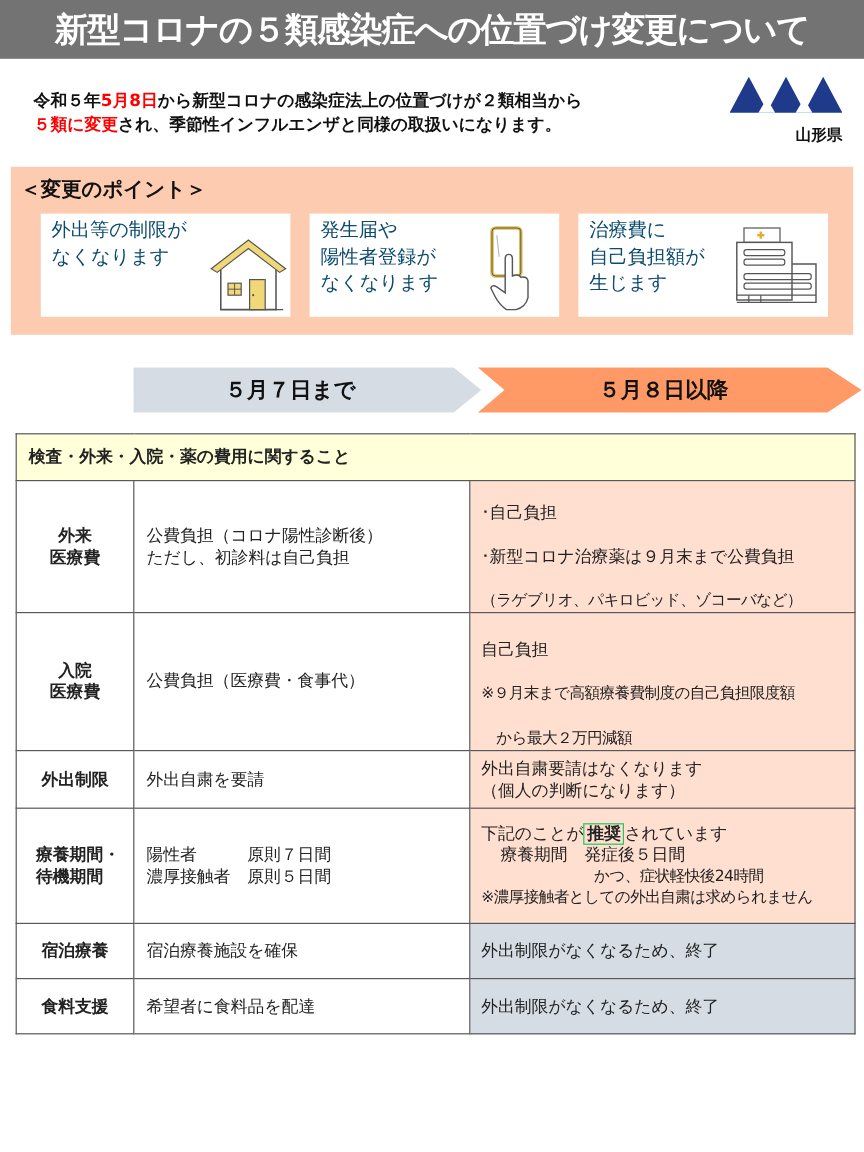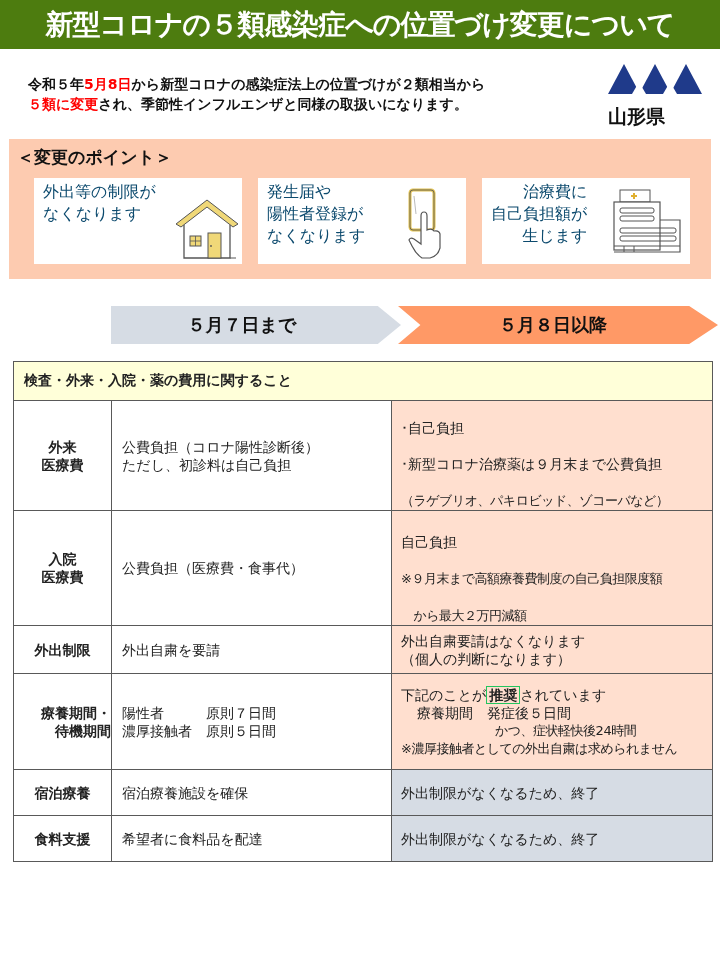--- a/index.html
+++ b/index.html
@@ -1,36 +1,36 @@
 <!DOCTYPE html>
 <html><head>
 <meta charset="utf-8">
 <style>
   * { box-sizing: border-box; margin: 0; padding: 0; }
   html, body { width: 720px; height: 960px; background: #ffffff; overflow: hidden; }
   body { position: relative; font-family: "DejaVu Sans", "Liberation Sans", sans-serif; color: #111; }
 
   .title-bar {
     position: absolute; left: 0; top: 0; width: 720px; height: 49px;
-    background: #4d7c0f; color: #fff;
+    background: #737373; color: #fff;
     display: flex; align-items: center; justify-content: center;
     font-size: 28px; font-weight: bold; letter-spacing: -1px; white-space: nowrap;
   }
 
   .intro {
     position: absolute; left: 28px; top: 74px; width: 560px;
     font-size: 14px; font-weight: bold; line-height: 20px; color: #111;
   }
   .intro .red { color: #ff0000; }
 
   .logo { position: absolute; left: 608px; top: 60px; width: 94px; height: 66px; }
   .logo svg { display: block; }
   .logo-text {
-    position: absolute; left: 0; top: 44px; width: 94px; text-align: left;
-    font-size: 19px; font-weight: bold; color: #111;
+    position: absolute; left: 0; top: 44px; width: 94px; text-align: right;
+    font-size: 13px; font-weight: bold; color: #111;
   }
 
   .points {
     position: absolute; left: 9px; top: 139px; width: 702px; height: 140px;
     background: #fdcbb0;
   }
   .points-title {
     position: absolute; left: 8px; top: 7px; font-size: 17px; font-weight: bold; color: #111;
   }
   .point-card {
@@ -120,21 +120,21 @@
     <div class="ico" style="left:146px;top:4px;">
       <svg width="40" height="80" viewBox="0 0 40 80">
         <rect x="6" y="8" width="24" height="40" rx="3" fill="#fff" stroke="#e0c050" stroke-width="3"></rect>
         <rect x="6" y="8" width="24" height="40" rx="3" fill="none" stroke="#555" stroke-width="0.8"></rect>
         <line x1="10" y1="14" x2="12" y2="32" stroke="#bbb" stroke-width="1"></line>
         <path d="M17,62 L17,34 Q17,30 20,30 Q23,30 23,34 L23,48 Q28,46 30,49 Q35,48 36,52 L36,66 Q34,74 26,76 L18,76 Q12,72 8,64 L5,58 Q6,55 10,57 L17,62 Z" fill="#fff" stroke="#555" stroke-width="1.2"></path>
       </svg>
     </div>
   </div>
 
-  <div class="point-card" style="left:473px;width:208px;text-align:right;">
+  <div class="point-card" style="left:473px;width:208px;">
     <div class="txt">治療費に
 自己負担額が
 生じます</div>
     <div class="ico" style="left:130px;top:8px;">
       <svg width="72" height="72" viewBox="0 0 72 72">
         <rect x="8" y="4" width="30" height="12" fill="#fff" stroke="#555" stroke-width="1"></rect>
         <polygon points="21,7 23,7 23,9 25,9 25,11 23,11 23,13 21,13 21,11 19,11 19,9 21,9" fill="#e0b030"></polygon>
         <rect x="2" y="16" width="46" height="48" fill="#fff" stroke="#555" stroke-width="1.2"></rect>
         <path d="M48,34 L68,34 L68,66 L2,66" fill="none" stroke="#555" stroke-width="1.2"></path>
         <rect x="8" y="22" width="34" height="5" rx="2" fill="none" stroke="#555" stroke-width="1"></rect>
@@ -187,21 +187,21 @@
       <span class="small">　から最大２万円減額</span>
     </td>
   </tr>
   <tr style="height:48px">
     <td class="label">外出制限</td>
     <td class="before">外出自粛を要請</td>
     <td class="after peach">外出自粛要請はなくなります
 （個人の判断になります）</td>
   </tr>
   <tr style="height:96px">
-    <td class="label" style="white-space:pre-line;text-align:right;padding-left:16px">療養期間・
+    <td class="label" style="white-space:pre-line;text-align:left;padding-left:16px">療養期間・
 待機期間</td>
     <td class="before">陽性者　　　原則７日間
 濃厚接触者　原則５日間</td>
     <td class="after peach" style="white-space:normal">
       <span>下記のことが</span><span class="boxed">推奨</span><span>されています</span>
       <span class="indent1">療養期間　発症後５日間</span>
       <span class="indent2 small">かつ、症状軽快後24時間</span>
       <span class="small" style="display:block">※濃厚接触者としての外出自粛は求められません</span>
     </td>
   </tr>

